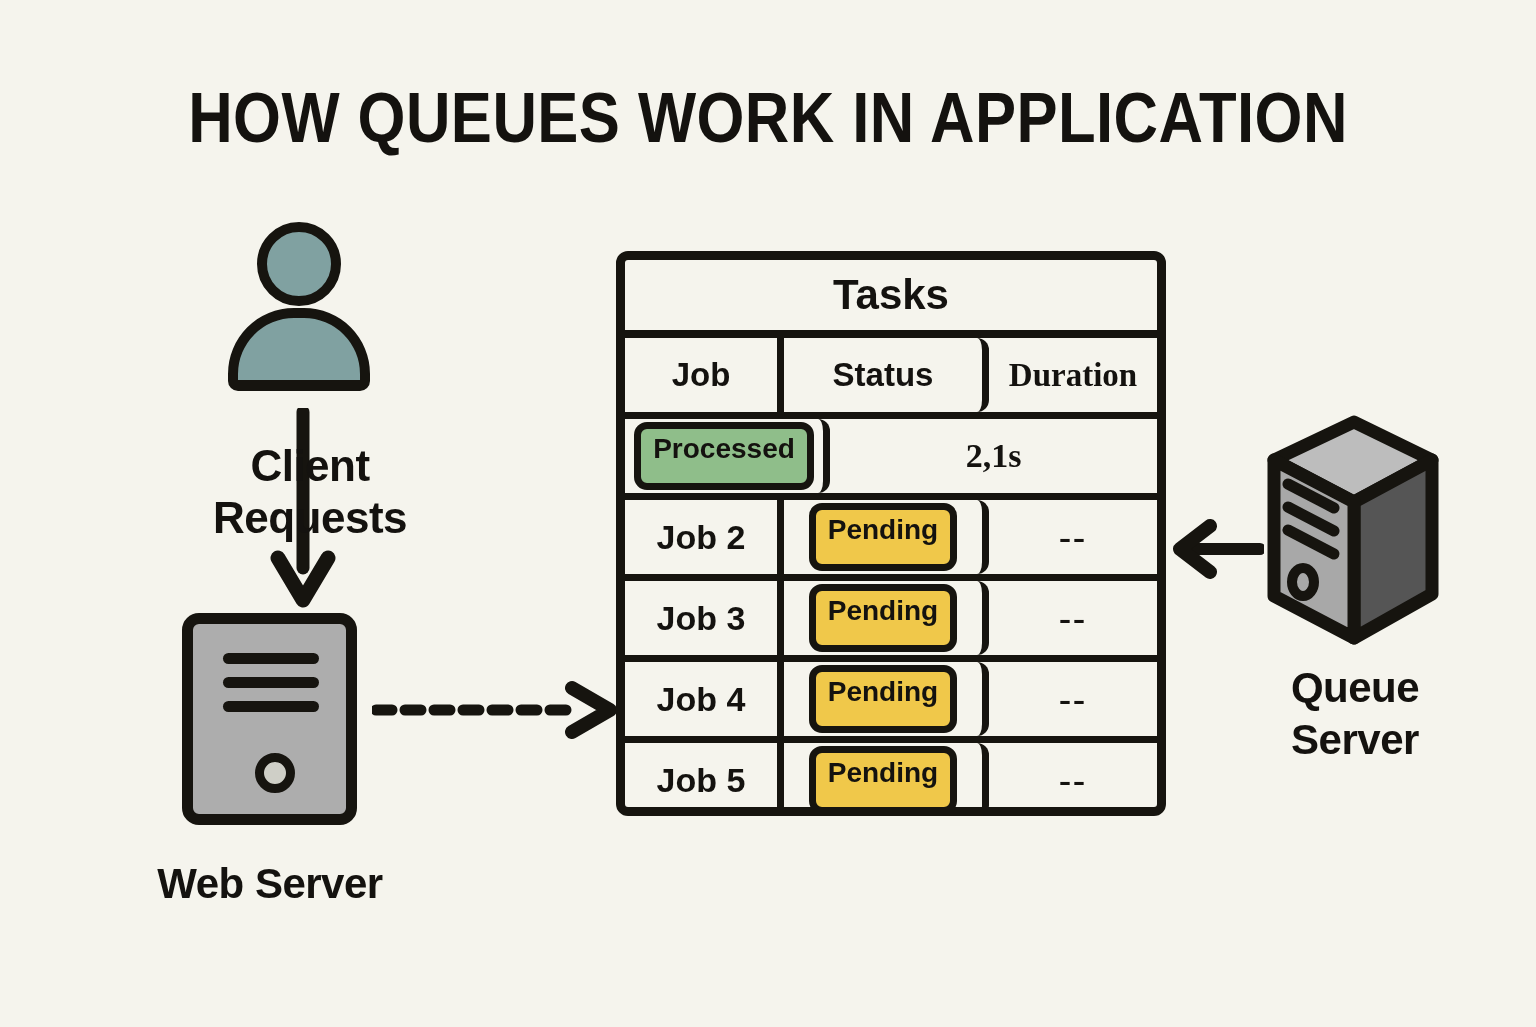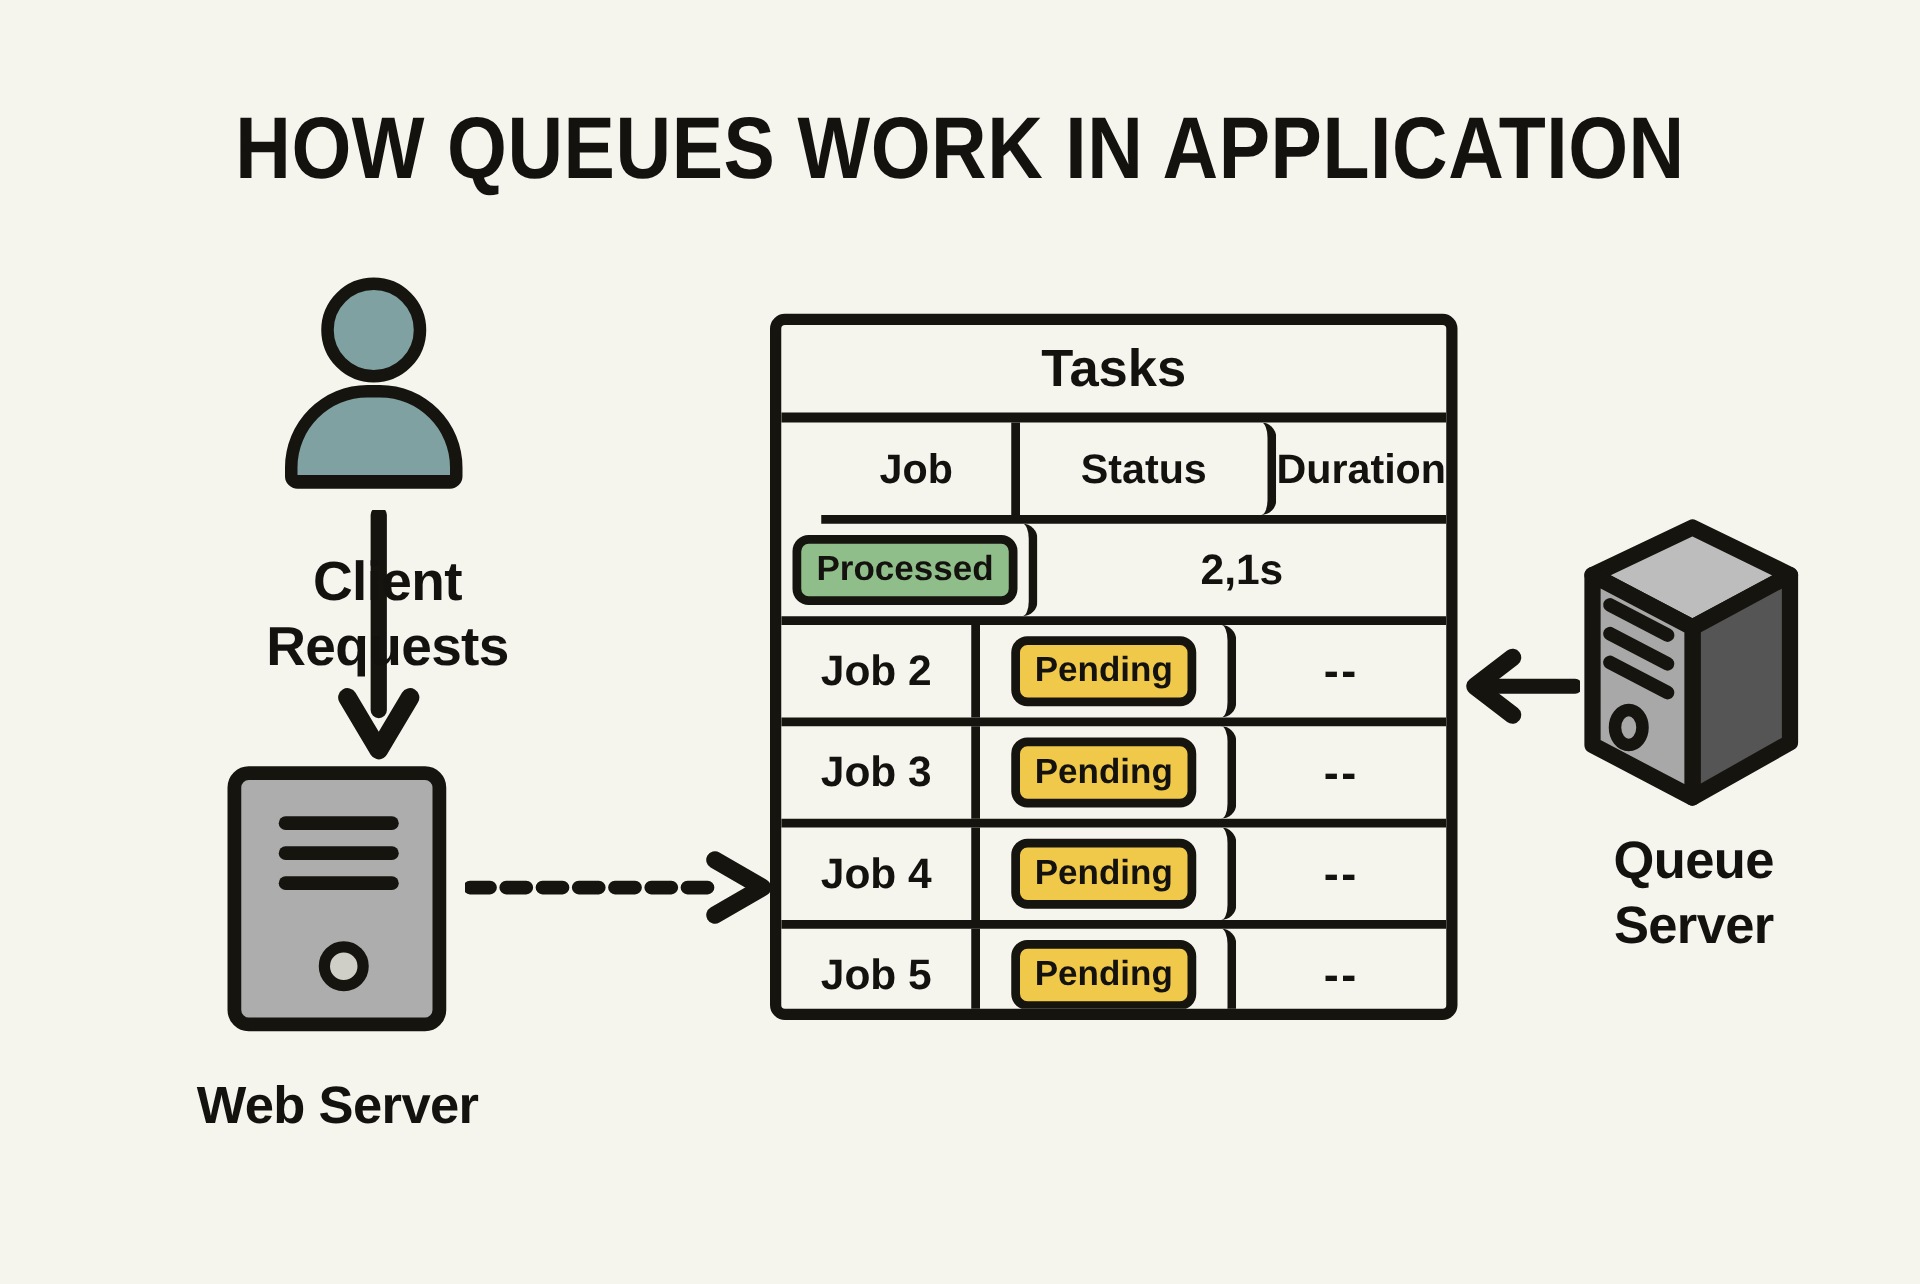--- a/index.html
+++ b/index.html
@@ -169,21 +169,21 @@
     font-weight: bold;
     color: #14120f;
     border-bottom: 8px solid #16140f;
   }
   .trow {
     display: flex;
     height: 74px;
     border-bottom: 7px solid #16140f;
   }
   .trow.last { border-bottom: none; }
-  .trow.header { height: 74px; margin-left: 32px; }
+  .trow.header { height: 74px; }
   .cell-job {
     width: 152px;
     display: flex;
     align-items: center;
     justify-content: center;
     border-right: 7px solid #16140f;
     font-size: 34px;
     font-weight: bold;
     color: #14120f;
   }
@@ -199,28 +199,29 @@
     border-radius: 12px;
   }
   .cell-duration {
     flex: 1;
     display: flex;
     align-items: center;
     justify-content: center;
     font-size: 34px;
     font-weight: bold;
     color: #14120f;
+    font-family: Liberation Serif, serif;
   }
   .trow.header .cell-job,
   .trow.header .cell-status,
   .trow.header .cell-duration { font-size: 33px; }
 
   .badge {
     display: inline-block;
-    padding: 4px 12px 6px 12px;
+    padding: 4px 12px 18px 12px;
     min-width: 128px;
     text-align: left;
     font-size: 28px;
     font-weight: bold;
     color: #14120f;
     border: 7px solid #16140f;
     border-radius: 13px;
     box-sizing: border-box;
     line-height: 32px;
   }

